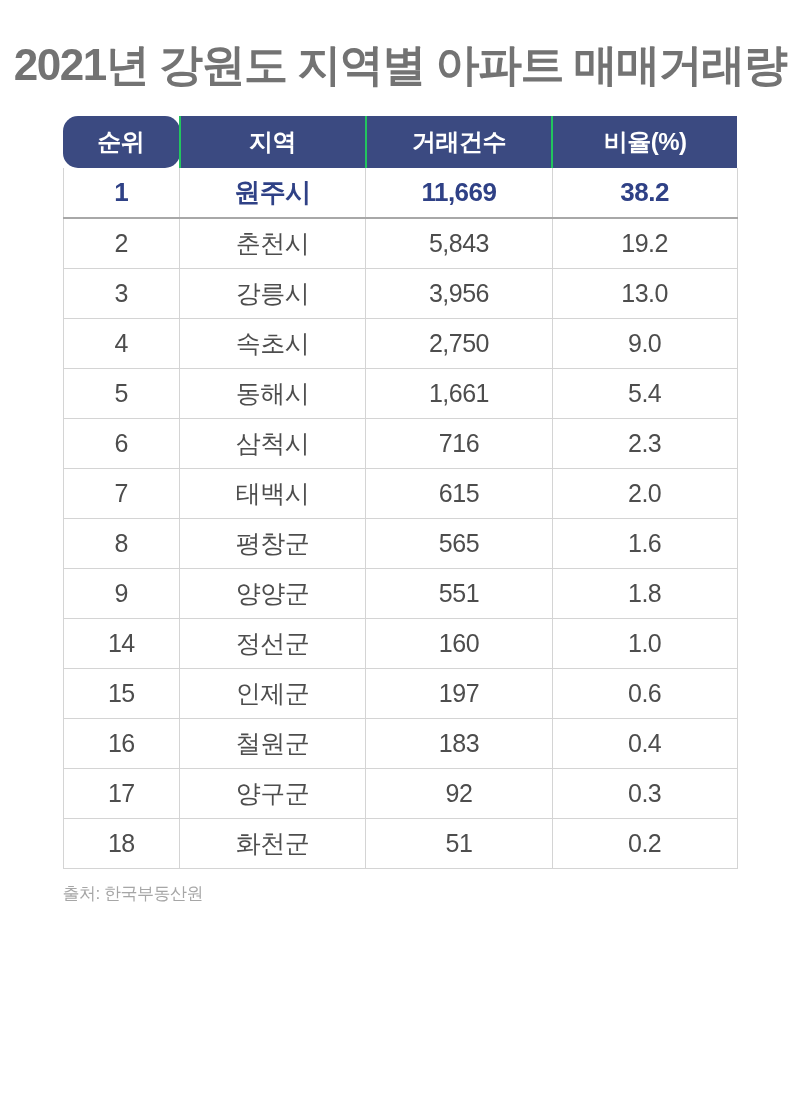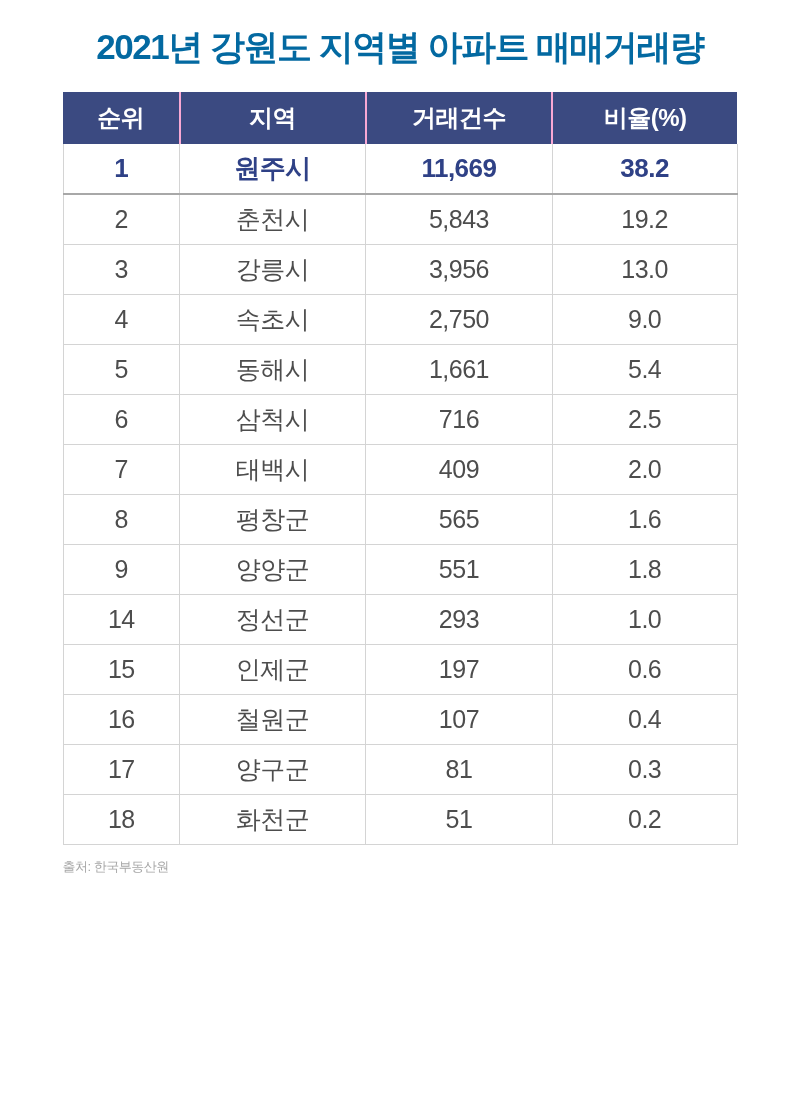--- a/index.html
+++ b/index.html
@@ -7,69 +7,69 @@
     width: 800px;
     background: #ffffff;
     font-family: "Liberation Sans", sans-serif;
   }
   body {
     height: 1116px;
     position: relative;
     overflow: hidden;
   }
   .page-title {
-    padding-top: 24px;
+    padding-top: 36px;
     text-align: center;
-    font-size: 35px;
+    font-size: 44px;
     font-weight: 900;
     letter-spacing: -1.5px;
-    color: #0369a1;
+    color: #737373;
   }
   .data-table {
     width: 675px;
     margin: 21px auto 0 auto;
     border-collapse: collapse;
     table-layout: fixed;
   }
   .data-table col.c-rank   { width: 17.3%; }
   .data-table col.c-region { width: 27.6%; }
   .data-table col.c-count  { width: 27.7%; }
   .data-table col.c-ratio  { width: 27.4%; }
   .data-table th {
     background: #3b4a81;
     color: #ffffff;
     font-size: 24px;
     font-weight: 700;
     height: 52px;
     text-align: center;
     letter-spacing: -0.5px;
-    border-left: 2px solid #f9a8d4;
+    border-left: 2px solid #22c55e;
   }
-  .data-table th:first-child { border-left: none; }
+  .data-table th:first-child { border-left: none; border-radius: 15px; }
   .data-table td {
     height: 50px;
     text-align: center;
     vertical-align: middle;
     font-size: 25px;
     color: #4d4d4d;
     letter-spacing: -0.5px;
     border: 1px solid #d4d4d4;
   }
   .data-table tbody tr:first-child td { border-top: none; }
   .data-table tr.highlight td {
     color: #2f4186;
     font-weight: 700;
     font-size: 26px;
     border-bottom: 2px solid #a8a8a8;
   }
   .source-note {
     width: 675px;
     margin: 13px auto 14px auto;
     text-align: left;
-    font-size: 13px;
+    font-size: 17px;
     color: #a6a6a6;
     letter-spacing: -0.5px;
   }
 </style>
 </head>
 <body>
 
 <h1 class="page-title">2021년 강원도 지역별 아파트 매매거래량</h1>
 
 <table class="data-table">
@@ -115,62 +115,62 @@
     <tr>
       <td>5</td>
       <td>동해시</td>
       <td>1,661</td>
       <td>5.4</td>
     </tr>
     <tr>
       <td>6</td>
       <td>삼척시</td>
       <td>716</td>
-      <td>2.5</td>
+      <td>2.3</td>
     </tr>
     <tr>
       <td>7</td>
       <td>태백시</td>
-      <td>409</td>
+      <td>615</td>
       <td>2.0</td>
     </tr>
     <tr>
       <td>8</td>
       <td>평창군</td>
       <td>565</td>
       <td>1.6</td>
     </tr>
     <tr>
       <td>9</td>
       <td>양양군</td>
       <td>551</td>
       <td>1.8</td>
     </tr>
     <tr>
       <td>14</td>
       <td>정선군</td>
-      <td>293</td>
+      <td>160</td>
       <td>1.0</td>
     </tr>
     <tr>
       <td>15</td>
       <td>인제군</td>
       <td>197</td>
       <td>0.6</td>
     </tr>
     <tr>
       <td>16</td>
       <td>철원군</td>
-      <td>107</td>
+      <td>183</td>
       <td>0.4</td>
     </tr>
     <tr>
       <td>17</td>
       <td>양구군</td>
-      <td>81</td>
+      <td>92</td>
       <td>0.3</td>
     </tr>
     <tr>
       <td>18</td>
       <td>화천군</td>
       <td>51</td>
       <td>0.2</td>
     </tr>
   </tbody>
 </table>

